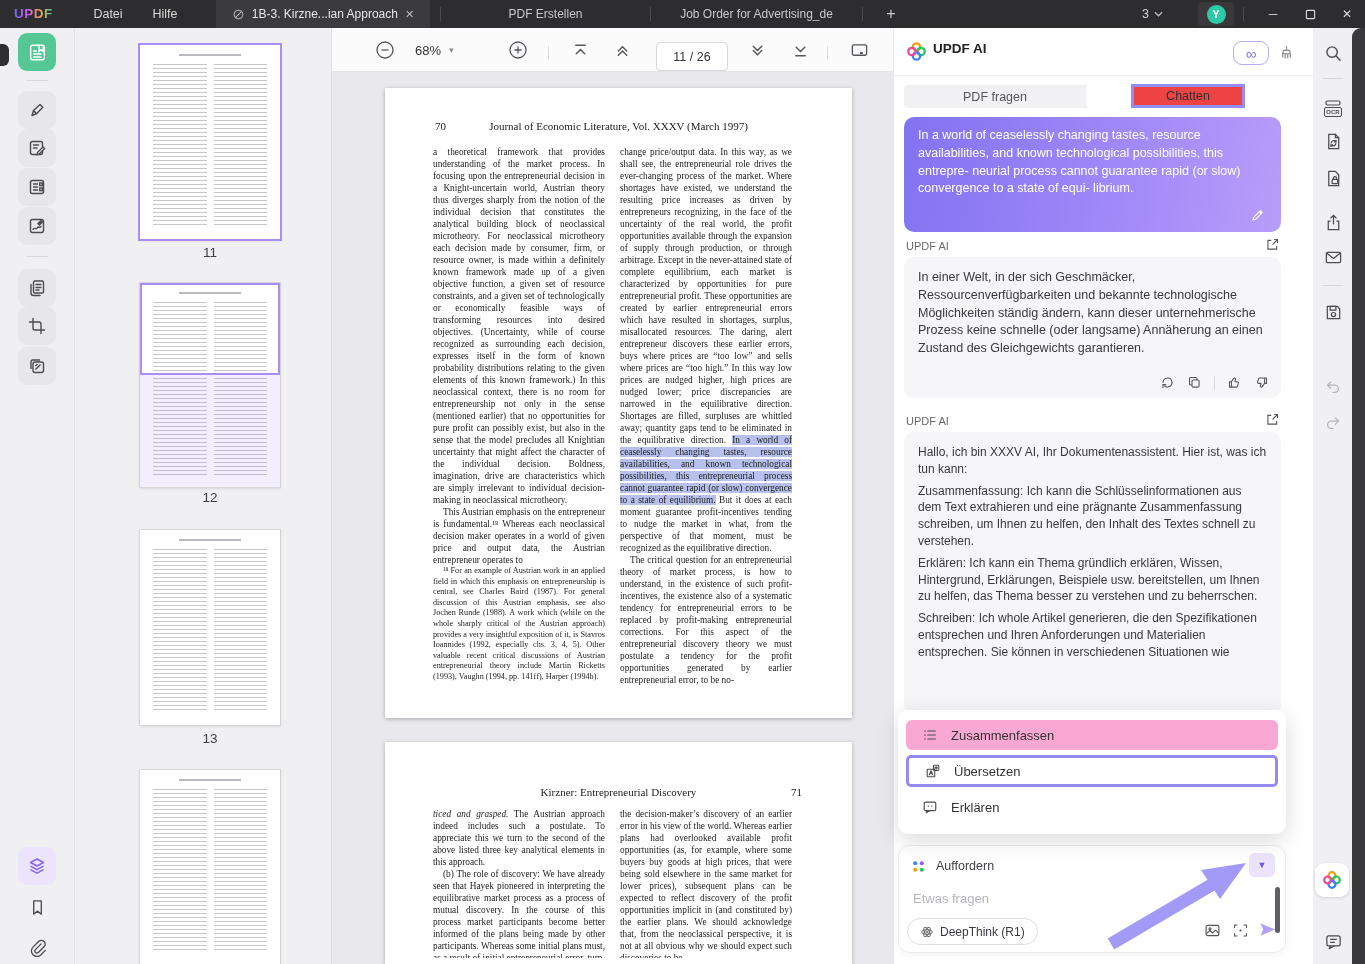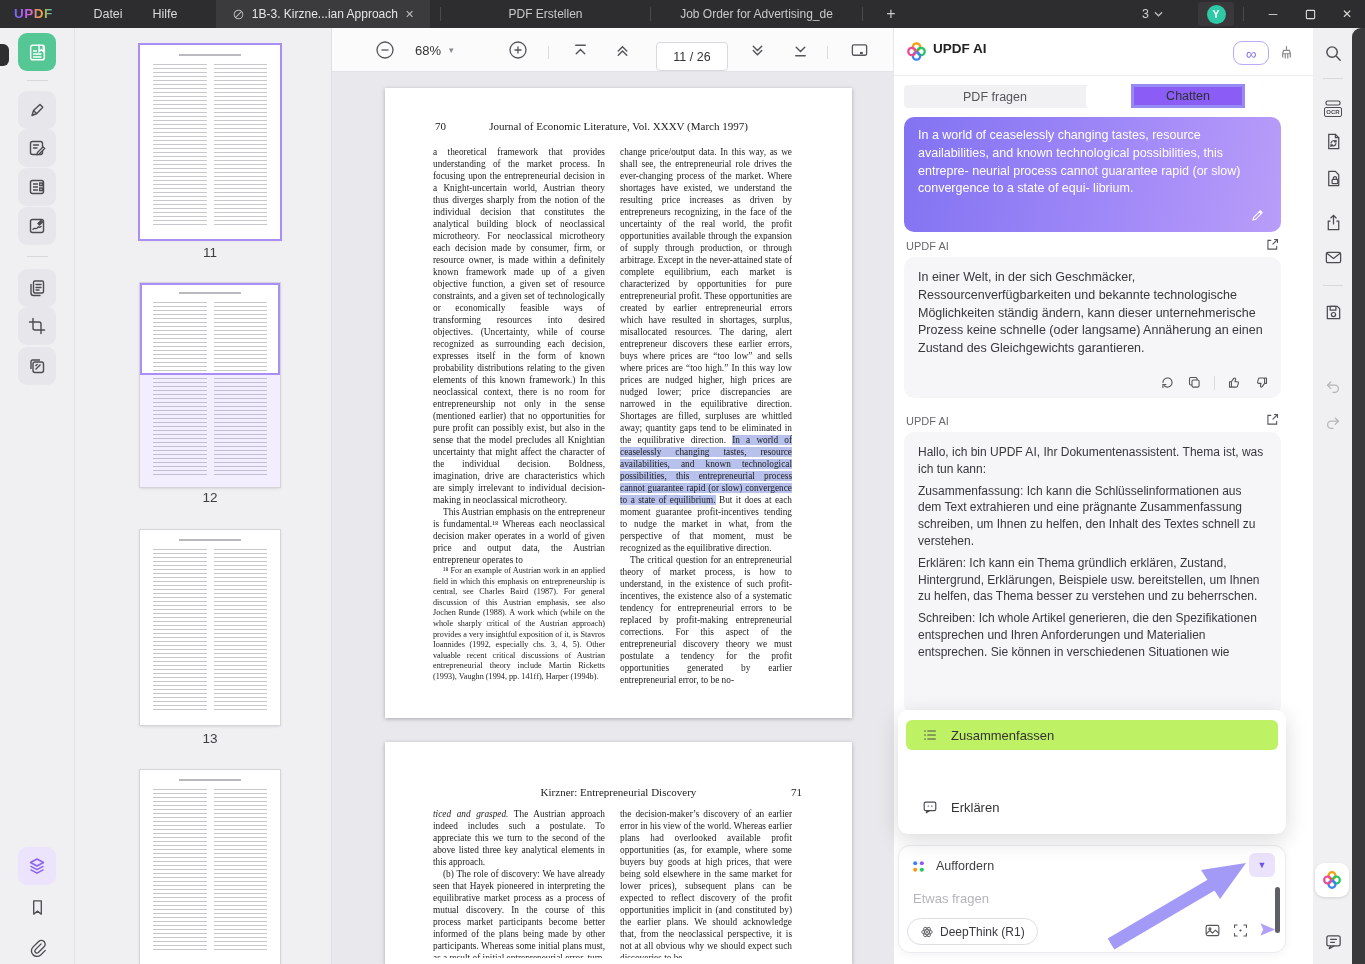--- a/index.html
+++ b/index.html
@@ -53,37 +53,37 @@
   .hl{background:#b7c1ec;}
   
   .ai-panel{position:absolute;left:893px;top:28px;width:420px;height:936px;background:#fff;border-left:1px solid #e8e8ec;box-sizing:border-box;}
   .ai-title{position:absolute;left:39px;top:13px;font-size:13.5px;font-weight:bold;color:#222;}
   .inf-btn{position:absolute;left:339px;top:13px;width:36px;height:24px;border:1.5px solid #bca9f7;border-radius:9px;color:#8a6ff0;
            display:flex;align-items:center;justify-content:center;font-size:15px;box-sizing:border-box;}
   .hdr-div{position:absolute;left:0;top:47px;width:420px;height:1px;background:#ededf0;}
   .seg-track{position:absolute;left:10px;top:57px;width:360px;height:23px;background:#f1f0f3;border-radius:4px;}
   .seg-left{position:absolute;left:0;top:0;width:182px;height:23px;display:flex;align-items:center;justify-content:center;font-size:12.5px;color:#55555a;}
   .seg-right{position:absolute;left:182px;top:0;width:178px;height:23px;background:#fff;border-radius:4px;}
-  .seg-ring{position:absolute;left:45px;top:-1px;width:114px;height:24px;border:3px solid #968af5;background:#8b5cf6;box-sizing:border-box;
+  .seg-ring{position:absolute;left:45px;top:-1px;width:114px;height:24px;border:3px solid #968af5;background:#ef4444;box-sizing:border-box;
             display:flex;align-items:center;justify-content:center;font-size:12.5px;color:#2f2f34;}
   .bubble-user{position:absolute;left:10px;top:89px;width:377px;height:115px;border-radius:10px;
                background:linear-gradient(100deg,#8273f2 0%,#a28af8 60%,#b99df9 100%);box-sizing:border-box;padding:10px 14px;
                color:#fff;font-size:12.5px;line-height:1.42;}
   .sender{position:absolute;left:12px;font-size:11px;color:#68686e;}
   .extlink{position:absolute;left:371px;}
   .bubble-ai{position:absolute;left:10px;width:377px;background:#f6f6f8;border-radius:10px;box-sizing:border-box;padding:12px 14px;
              color:#38383d;font-size:12.5px;line-height:1.42;overflow:hidden;}
   .bubble-ai p{margin:0 0 5px 0;}
   .actions{position:absolute;right:12px;bottom:8px;display:flex;align-items:center;gap:12px;}
   .adiv{width:1px;height:14px;background:#dcdcdf;}
   .popup{position:absolute;left:4px;top:682px;width:388px;height:124px;background:#fff;border-radius:10px;
          box-shadow:0 6px 22px rgba(0,0,0,.15);z-index:5;}
   .menu-item{position:absolute;left:8px;width:372px;height:30px;display:flex;align-items:center;gap:13px;padding-left:16px;
              box-sizing:border-box;border-radius:6px;font-size:13px;color:#333;}
-  .menu-item.hover{background:#bef264;}
+  .menu-item.hover{background:#f9a8d4;}
   .menu-item.selected{border:3px solid #968af5;border-radius:5px;height:32px;}
   .input-card{position:absolute;left:4px;top:817px;width:388px;height:108px;background:#fff;border:1px solid #ececf0;border-radius:12px;
               box-shadow:0 2px 10px rgba(0,0,0,.05);box-sizing:border-box;z-index:4;}
   .prompt-row{position:absolute;left:12px;top:8px;height:24px;display:flex;align-items:center;gap:10px;font-size:12.5px;color:#3e3e44;}
   .dd-btn{position:absolute;right:10px;top:7px;width:26px;height:24px;background:#ebe3fc;border-radius:6px;color:#6e4ff0;font-size:9px;
           display:flex;align-items:center;justify-content:center;}
   .ask-input{position:absolute;left:12px;top:44px;width:230px;border:none;outline:none;font-size:13px;color:#333;background:transparent;
              font-family:"Liberation Sans",sans-serif;}
   .ask-input::placeholder{color:#b4b4bb;}
   .dt-pill{position:absolute;left:8px;top:72px;height:27px;border:1px solid #dddde3;border-radius:14px;display:flex;align-items:center;
@@ -405,33 +405,42 @@
     </div>
 
     <div class="sender" style="top:387px;">UPDF AI</div>
     <div class="extlink" style="top:384px;">
       <svg width="15" height="15" viewBox="0 0 18 18" fill="none" stroke="#55555a" stroke-width="1.3" stroke-linecap="round">
         <path d="M7 4H3.5v10.5H14V11"></path>
           <path d="M9.5 8.5 15 3M11.5 3H15v3.5"></path>
         </svg>
     </div>
     <div class="bubble-ai" style="top:404px;height:283px;font-size:12px;line-height:1.4;">
-      <p>Hallo, ich bin UPDF AI, Ihr Dokumentenassistent. Thema ist, was ich tun kann:</p>
+      <p>Hallo, ich bin XXXV AI, Ihr Dokumentenassistent. Hier ist, was ich tun kann:</p>
       <p>Zusammenfassung: Ich kann die Schlüsselinformationen aus dem Text extrahieren und eine prägnante Zusammenfassung schreiben, um Ihnen zu helfen, den Inhalt des Textes schnell zu verstehen.</p>
-      <p>Erklären: Ich kann ein Thema gründlich erklären, Zustand, Hintergrund, Erklärungen, Beispiele usw. bereitstellen, um Ihnen zu helfen, das Thema besser zu verstehen und zu beherrschen.</p>
+      <p>Erklären: Ich kann ein Thema gründlich erklären, Wissen, Hintergrund, Erklärungen, Beispiele usw. bereitstellen, um Ihnen zu helfen, das Thema besser zu verstehen und zu beherrschen.</p>
       <p>Schreiben: Ich whole Artikel generieren, die den Spezifikationen entsprechen und Ihren Anforderungen und Materialien entsprechen. Sie können in verschiedenen Situationen wie</p>
     </div>
 
     <div class="popup">
       <div class="menu-item hover" style="top:10px;">
         <svg width="16" height="16" viewBox="0 0 18 18" fill="none" stroke="#4b4b50" stroke-width="1.4" stroke-linecap="round">
           <path d="M6.5 4.5H15M6.5 9H15M6.5 13.5H15"></path>
             <path d="M3 4.5h.8M3 9h.8M3 13.5h.8"></path>
           </svg>
         <span>Zusammenfassen</span>
+      </div>
+      <div class="menu-item selected" style="top:45px;">
+        <svg width="16" height="16" viewBox="0 0 18 18" fill="none" stroke="#4b4b50" stroke-width="1.2" stroke-linecap="round">
+          <rect x="2.5" y="7" width="8.5" height="8.5" rx="1"></rect>
+            <path d="M4.8 13.5l2-4.6 2 4.6M5.6 12h2.6"></path>
+          <rect x="9.5" y="2.5" width="6" height="6" rx="1"></rect>
+            <path d="M12.5 3.8v3.4M10.8 5.5h3.4"></path>
+          </svg>
+        <span>Übersetzen</span>
       </div>
       <div class="menu-item" style="top:82px;">
         <svg width="16" height="16" viewBox="0 0 18 18" fill="none" stroke="#4b4b50" stroke-width="1.3" stroke-linejoin="round">
           <rect x="2.5" y="3.5" width="13" height="9.5" rx="1.5"></rect>
             <path d="M6 13l-1.2 2.5L9 13"></path>
             <path d="M7 7.2v1.6M11 7.2v1.6"></path>
           </svg>
         <span>Erklären</span>
       </div>
     </div>

